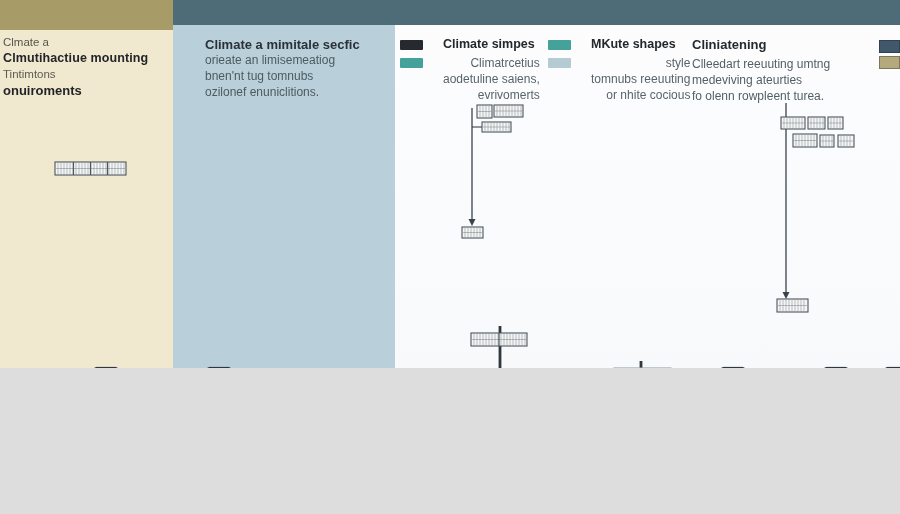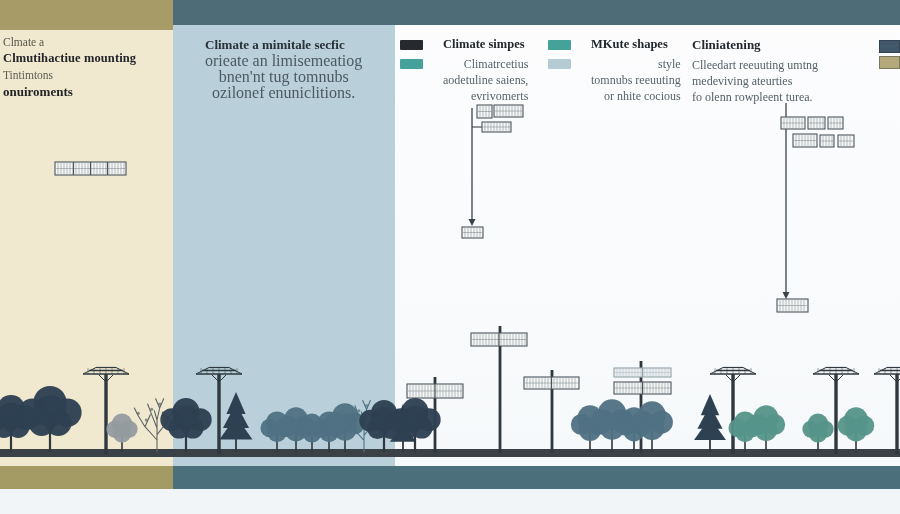--- a/index.html
+++ b/index.html
@@ -1,19 +1,19 @@
 <!DOCTYPE html>
 <html><head>
 <meta charset="utf-8">
 <style>
   html,body{margin:0;padding:0;background:#dddddd;}
   *{box-sizing:border-box;}
   .stage{
-    position:relative;width:900px;height:514px;overflow:hidden;
-    font-family:Liberation Serif, serif;
+    position:relative;width:900px;height:368px;overflow:hidden;
+    font-family:Liberation Sans, sans-serif;
     background:#c4b5fd;
   }
   .abs{position:absolute;}
   
   .col1{left:0;top:0;width:173px;height:514px;background:#f0e9cf;}
   .col2{left:173px;top:0;width:222px;height:514px;background:#b9d0da;}
   .col3{left:395px;top:0;width:505px;height:514px;background:linear-gradient(#fdfdfe,#f5f8fa);}
   .strip1{left:0;top:0;width:173px;height:30px;background:#a79b67;}
   .strip2{left:173px;top:0;width:727px;height:25px;background:#4e6b78;}
   
@@ -25,21 +25,21 @@
   #scene{position:absolute;left:0;top:0;width:900px;height:514px;pointer-events:none;}
   
   .tblock{position:absolute;white-space:nowrap;}
   .b1{left:3px;top:36px;}
   .b1 .l1{font-size:11.5px;color:#56554a;margin-bottom:3px;}
   .b1 .l2{font-size:12.5px;font-weight:bold;color:#23252a;margin-bottom:3px;letter-spacing:.1px;}
   .b1 .l3{font-size:11.5px;color:#5d5c51;margin-bottom:3px;}
   .b1 .l4{font-size:13px;font-weight:bold;color:#1f2126;}
   .b2{left:205px;top:37px;}
   .b2 .title{font-size:13px;font-weight:bold;color:#2a3138;margin-bottom:0;}
-  .b2 .ln{font-size:16px;color:#4c5a61;line-height:16px;text-align:center;}
+  .b2 .ln{font-size:12px;color:#4c5a61;line-height:16px;}
   .legend{position:absolute;}
   .lga{left:400px;top:37px;}
   .lgb{left:548px;top:37px;}
   .lg-row{display:flex;gap:20px;margin-bottom:4px;align-items:flex-start;}
   .sw{width:23px;height:10px;margin-top:3px;flex:none;border-radius:1px;}
   .lg-title{font-size:12.5px;font-weight:bold;color:#23282c;}
   .lg-ln{font-size:12px;color:#57646b;line-height:16px;text-align:right;}
   .b5{left:692px;top:37px;}
   .b5 .title{font-size:13px;font-weight:bold;color:#24292e;margin-bottom:4px;}
   .b5 .ln{font-size:12px;color:#535f64;line-height:16px;}

